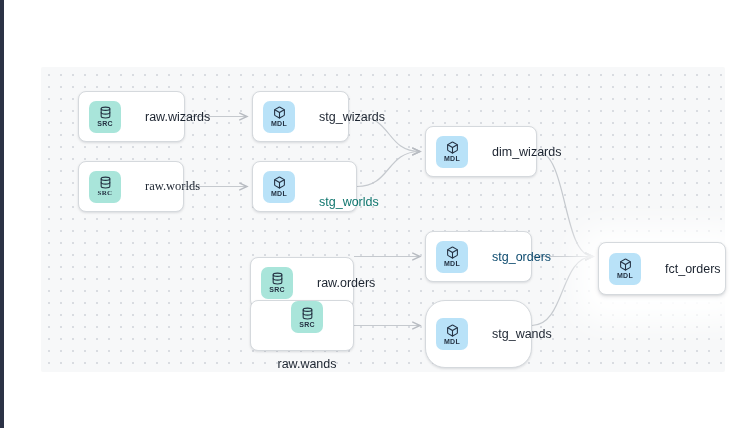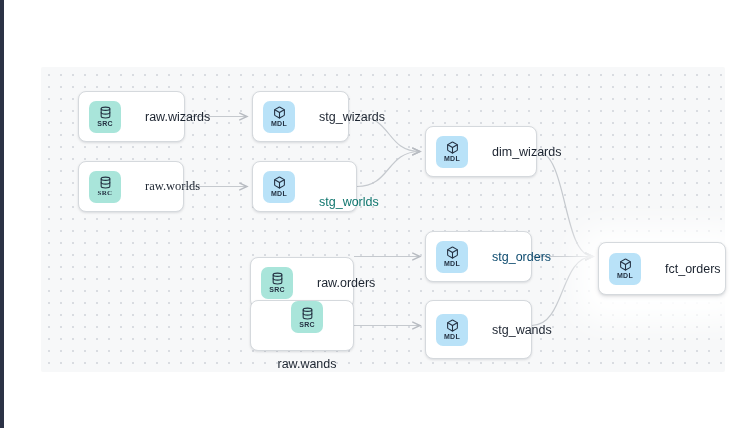--- a/index.html
+++ b/index.html
@@ -173,21 +173,21 @@
         <div class="badge" style="background: rgb(169, 229, 218);">
           <svg viewBox="0 0 24 24" width="13" height="13" fill="none" stroke="#243142" stroke-width="2" stroke-linecap="round" stroke-linejoin="round">
             <ellipse cx="12" cy="5" rx="8" ry="3"></ellipse>
             <path d="M4 5v7c0 1.7 3.6 3 8 3s8-1.3 8-3V5"></path>
             <path d="M4 12v7c0 1.7 3.6 3 8 3s8-1.3 8-3v-7"></path>
           </svg>
           <span class="badge-label" style="color: rgb(36, 49, 66);">SRC</span>
         </div>
         <span class="node-label" style="color: rgb(28, 36, 48);">raw.wands</span>
       </div>
-      <div class="node" style="left: 425px; top: 300px; width: 107px; height: 59px;">
+      <div class="node" style="left: 425px; top: 300px; width: 107px; height: 68px; border-radius: 20px;">
         <div class="badge" style="background: rgb(185, 226, 248);">
           <svg viewBox="0 0 24 24" width="13" height="13" fill="none" stroke="#243142" stroke-width="2" stroke-linecap="round" stroke-linejoin="round">
             <path d="M21 16V8a2 2 0 0 0-1-1.73l-7-4a2 2 0 0 0-2 0l-7 4A2 2 0 0 0 3 8v8a2 2 0 0 0 1 1.73l7 4a2 2 0 0 0 2 0l7-4A2 2 0 0 0 21 16z"></path>
             <polyline points="3.27 6.96 12 12.01 20.73 6.96"></polyline>
             <line x1="12" y1="22.08" x2="12" y2="12"></line>
           </svg>
           <span class="badge-label" style="color: rgb(36, 49, 66);">MDL</span>
         </div>
         <span class="node-label" style="color: rgb(28, 36, 48);">stg_wands</span>
       </div>

